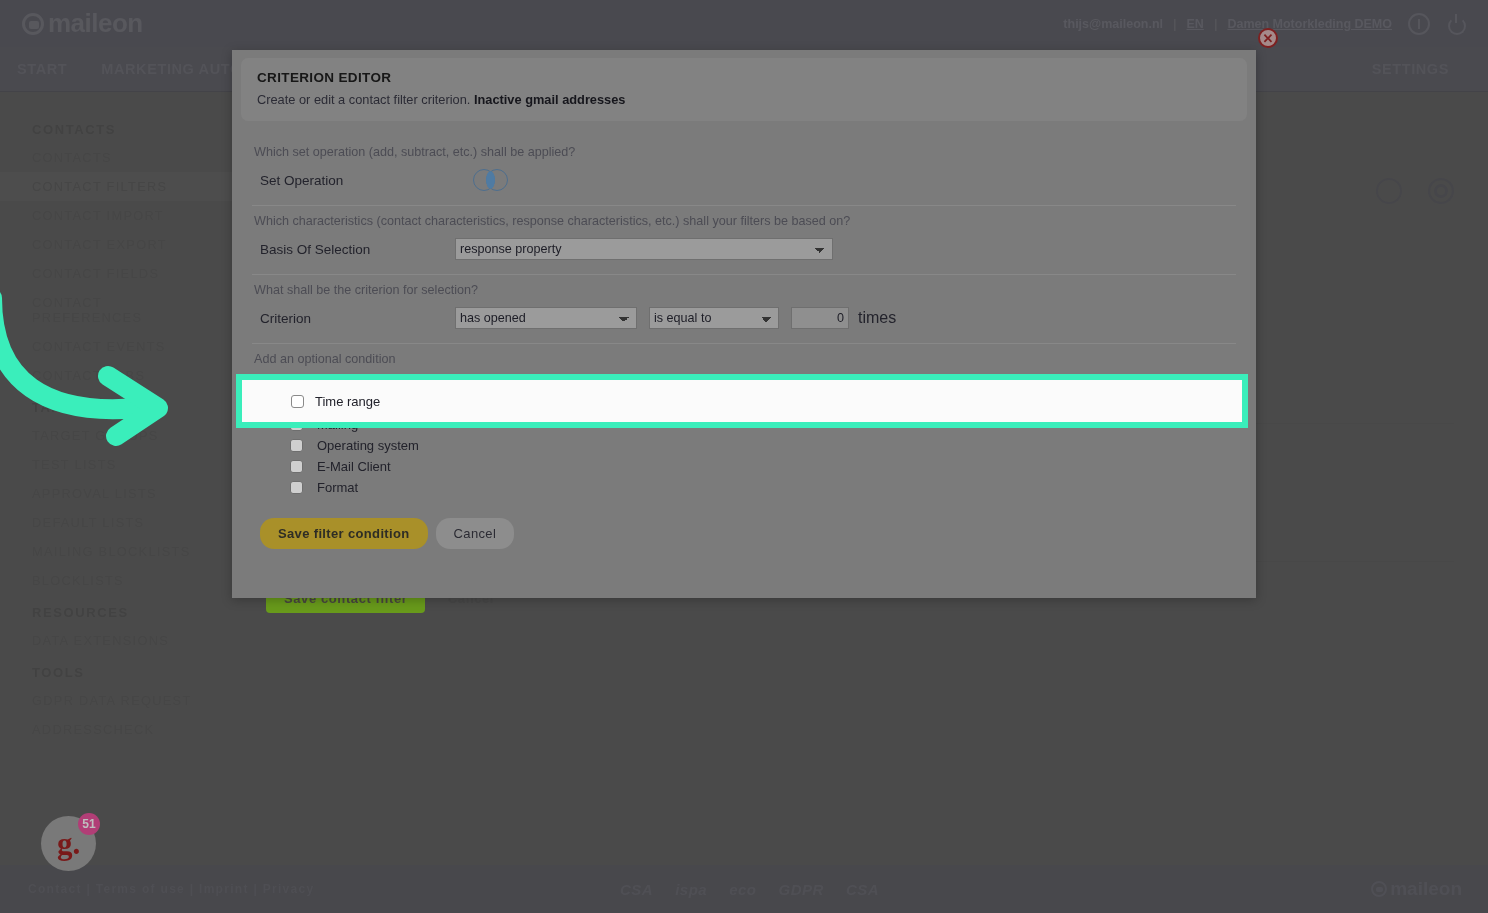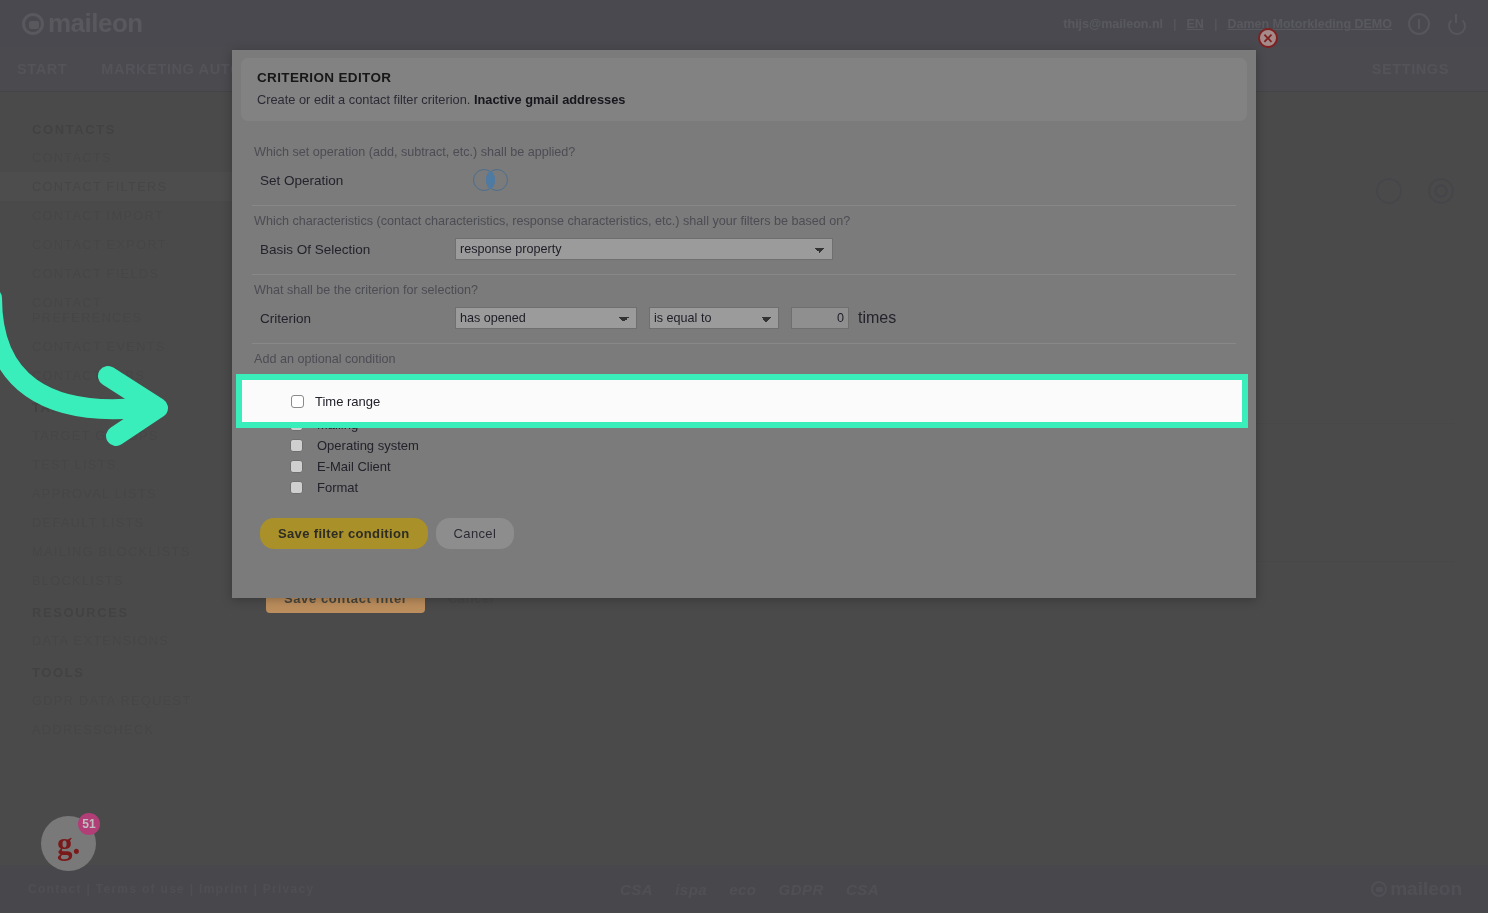--- a/index.html
+++ b/index.html
@@ -107,21 +107,21 @@
   .bg-circ-icon.inner { box-shadow: inset 0 0 0 4px #5a5a5a, inset 0 0 0 7px #545459; }
   .bg-field-label { color: #515151; font-size: 13.5px; letter-spacing: 1px; }
   .bg-row {
     display: flex; align-items: flex-start; gap: 26px;
     padding: 14px 0; border-bottom: 1px solid #565656;
   }
   .bg-row .lbl { width: 250px; color: #515151; font-size: 13.5px; }
   .bg-row .val { color: #555; font-size: 13px; }
   .bg-btn {
     display: inline-block; padding: 7px 18px; border-radius: 4px;
-    background: #fdba74; color: #57544a; font-size: 13px; font-weight: bold;
+    background: #84cc16; color: #57544a; font-size: 13px; font-weight: bold;
     letter-spacing: 0.6px;
   }
   .bg-btn.plain { background: transparent; color: #545454; }
 
   #app-footer {
     position: absolute; left: 0; right: 0; bottom: 0; height: 48px;
     background: #56565c;
     display: flex; align-items: center;
   }
   #footer-links {

